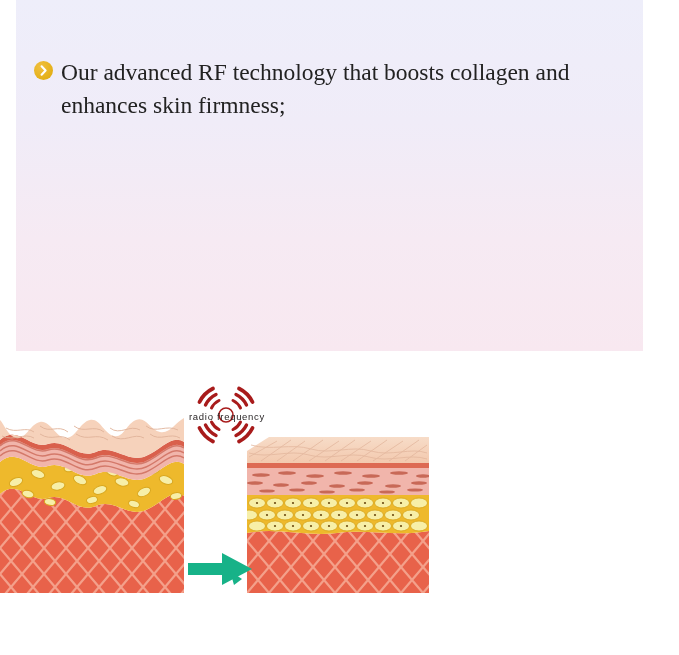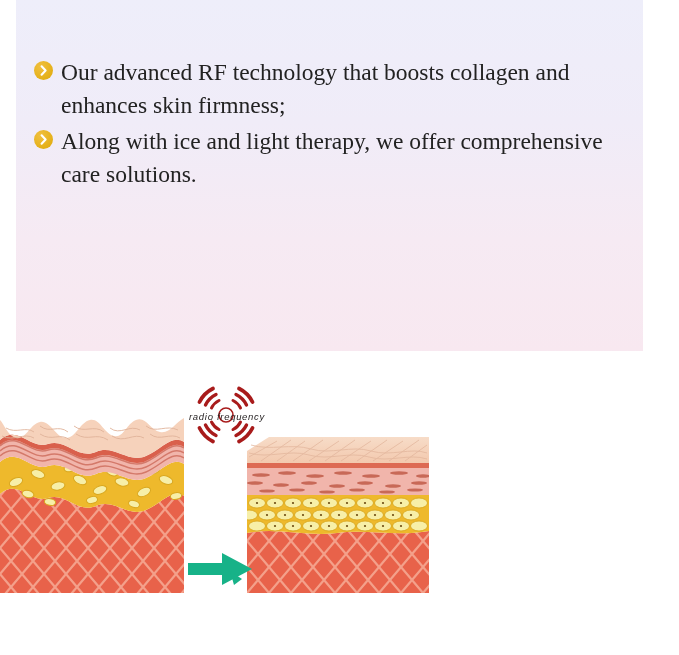--- a/index.html
+++ b/index.html
@@ -40,21 +40,20 @@
     width:19px;height:19px;border-radius:50%;
     background:radial-gradient(circle at 35% 30%,#f0c040 0%,#e7b320 55%,#dca808 100%);
     display:block;
   }
   .bullet-icon svg{position:absolute;left:0;top:0;}
 
   
   #illustration{
     position:absolute;left:0;top:351px;width:679px;height:304px;
     background:#ffffff;
-    font-style:italic;
   }
 
   .skin-block{position:absolute;}
   #skin-before{left:0px;top:67px;width:184px;height:175px;}
   #skin-after{left:247px;top:86px;width:182px;height:156px;}
 
   #rf-badge{position:absolute;left:180px;top:18px;width:92px;height:92px;}
   #rf-label{
     position:absolute;left:162px;top:60px;width:130px;
     text-align:center;
@@ -77,28 +76,20 @@
     <li class="benefit-item">
       <span class="bullet-icon">
         <svg width="19" height="19" viewBox="0 0 19 19">
           <path d="M7.6 5.3 L11.6 9.5 L7.6 13.7" fill="none" stroke="#ffffff" stroke-width="2.1" stroke-linecap="round" stroke-linejoin="round"></path>
         </svg>
       </span>
       <span>Our advanced RF technology that boosts collagen and enhances skin firmness;</span>
     </li>
 
 
-    <li class="benefit-item">
-      <span class="bullet-icon">
-        <svg width="19" height="19" viewBox="0 0 19 19">
-          <path d="M7.6 5.3 L11.6 9.5 L7.6 13.7" fill="none" stroke="#ffffff" stroke-width="2.1" stroke-linecap="round" stroke-linejoin="round"></path>
-        </svg>
-      </span>
-      <span>Along with ice and light therapy, we offer comprehensive care solutions.</span>
-    </li>
 
   </ul>
 </div>
 
 <div id="illustration">
 
   <svg id="skin-before" class="skin-block" viewBox="0 0 184 175">
     <defs>
       <clipPath id="clipBefore">
           <rect x="0" y="0" width="184" height="175"></rect>

